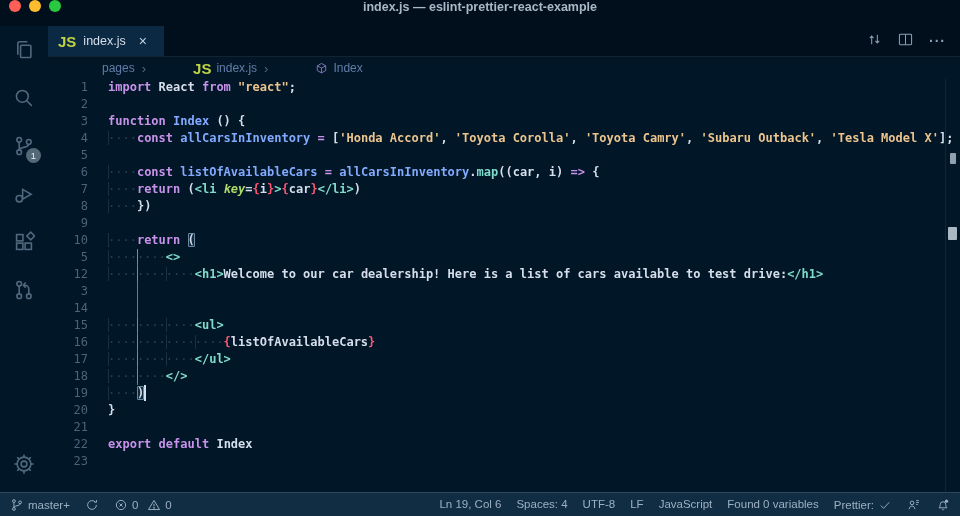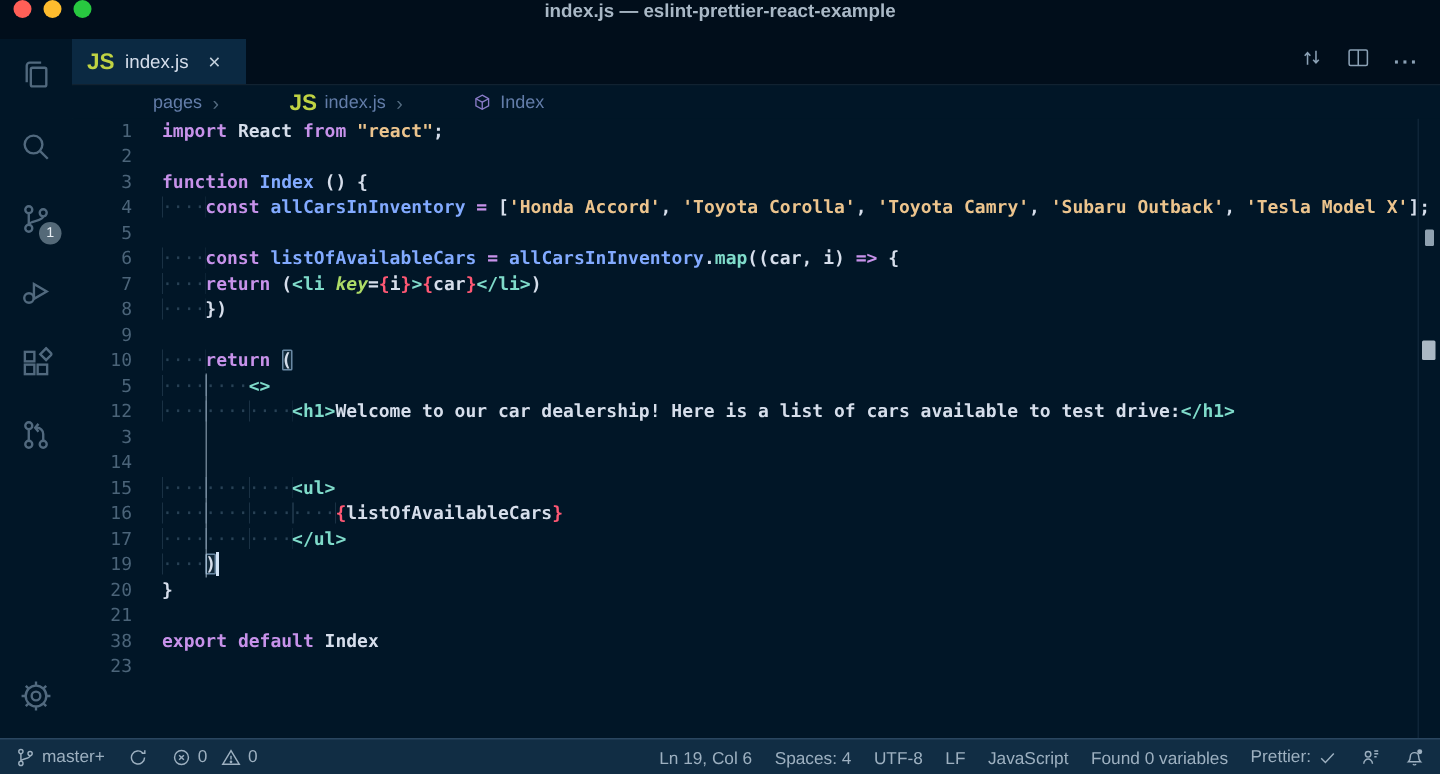--- a/index.html
+++ b/index.html
@@ -53,21 +53,21 @@
   .tk-bm{color:var(--fg,#d6deeb);outline:1px solid rgba(128,160,190,.8);outline-offset:-1px;background:rgba(95,126,151,.18);border-radius:1px;}
   .cursor{display:inline-block;width:1.5px;height:16px;background:#d2e3f5;vertical-align:middle;margin-top:-2px;}
   .active-guide{position:absolute;left:calc(60px + 4ch);top:170px;width:1px;height:136px;background:rgba(210,227,245,.5);z-index:1;}
   .scrollbar{position:absolute;right:0;top:0;bottom:0;width:14px;border-left:1px solid rgba(120,150,180,.12);}
   .ruler-marker-1{position:absolute;right:4px;top:74px;width:6px;height:11px;background:#8fa1b0;border-radius:1px;}
   .ruler-marker-2{position:absolute;right:3px;top:148px;width:9px;height:13px;background:#aab8c4;border-radius:1px;}
   
   .statusbar{position:absolute;left:0;right:0;bottom:0;height:24px;background:var(--bg-status,#112d44);
     border-top:1px solid rgba(88,118,150,.35);display:flex;align-items:center;justify-content:space-between;
     font-size:11.5px;color:var(--fg-status,#9db0c0);padding:0 10px;box-sizing:border-box;}
-  .sb-group{display:flex;align-items:flex-end;gap:15px;}
+  .sb-group{display:flex;align-items:flex-start;gap:15px;}
   .sb-item{display:flex;align-items:center;gap:4px;cursor:pointer;white-space:nowrap;}
   .sb-item svg{width:14px;height:14px;stroke:currentColor;fill:none;stroke-width:1.1;display:block;}
 </style>
 </head>
 <body>
 
 <div class="window">
 
   <div class="titlebar">
     <div class="tl-group">
@@ -191,24 +191,25 @@
           <div class="code-line"><span class="line-num">8</span><span class="line-content"><span class="ws">····</span><span class="tk-t">})</span></span></div>
           <div class="code-line"><span class="line-num">9</span><span class="line-content"></span></div>
           <div class="code-line"><span class="line-num">10</span><span class="line-content"><span class="ws">····</span><span class="tk-kw">return</span><span class="tk-t"> </span><span class="tk-bm">(</span></span></div>
           <div class="code-line"><span class="line-num">5</span><span class="line-content"><span class="ws">········</span><span class="tk-tag">&lt;&gt;</span></span></div>
           <div class="code-line"><span class="line-num">12</span><span class="line-content"><span class="ws">············</span><span class="tk-tag">&lt;h1&gt;</span><span class="tk-t">Welcome to our car dealership! Here is a list of cars available to test drive:</span><span class="tk-tag">&lt;/h1&gt;</span></span></div>
           <div class="code-line"><span class="line-num">3</span><span class="line-content"></span></div>
           <div class="code-line"><span class="line-num">14</span><span class="line-content"></span></div>
           <div class="code-line"><span class="line-num">15</span><span class="line-content"><span class="ws">············</span><span class="tk-tag">&lt;ul&gt;</span></span></div>
           <div class="code-line"><span class="line-num">16</span><span class="line-content"><span class="ws">················</span><span class="tk-jb">{</span><span class="tk-t">listOfAvailableCars</span><span class="tk-jb">}</span></span></div>
           <div class="code-line"><span class="line-num">17</span><span class="line-content"><span class="ws">············</span><span class="tk-tag">&lt;/ul&gt;</span></span></div>
+          <div class="code-line"><span class="line-num">18</span><span class="line-content"><span class="ws">········</span><span class="tk-tag">&lt;/&gt;</span></span></div>
           <div class="code-line"><span class="line-num">19</span><span class="line-content"><span class="ws">····</span><span class="tk-bm">)</span><span class="cursor"></span></span></div>
           <div class="code-line"><span class="line-num">20</span><span class="line-content"><span class="tk-t">}</span></span></div>
           <div class="code-line"><span class="line-num">21</span><span class="line-content"></span></div>
-          <div class="code-line"><span class="line-num">38</span><span class="line-content"><span class="tk-kw">export</span><span class="tk-t"> </span><span class="tk-kw">default</span><span class="tk-t"> </span><span class="tk-t">Index</span></span></div>
+          <div class="code-line"><span class="line-num">22</span><span class="line-content"><span class="tk-kw">export</span><span class="tk-t"> </span><span class="tk-kw">default</span><span class="tk-t"> </span><span class="tk-t">Index</span></span></div>
           <div class="code-line"><span class="line-num">23</span><span class="line-content"></span></div>
         </div>
       <div class="scrollbar">
         <div class="ruler-marker-1"></div>
         <div class="ruler-marker-2"></div>
       </div>
     </div>
   </div>
 
   <div class="statusbar">

